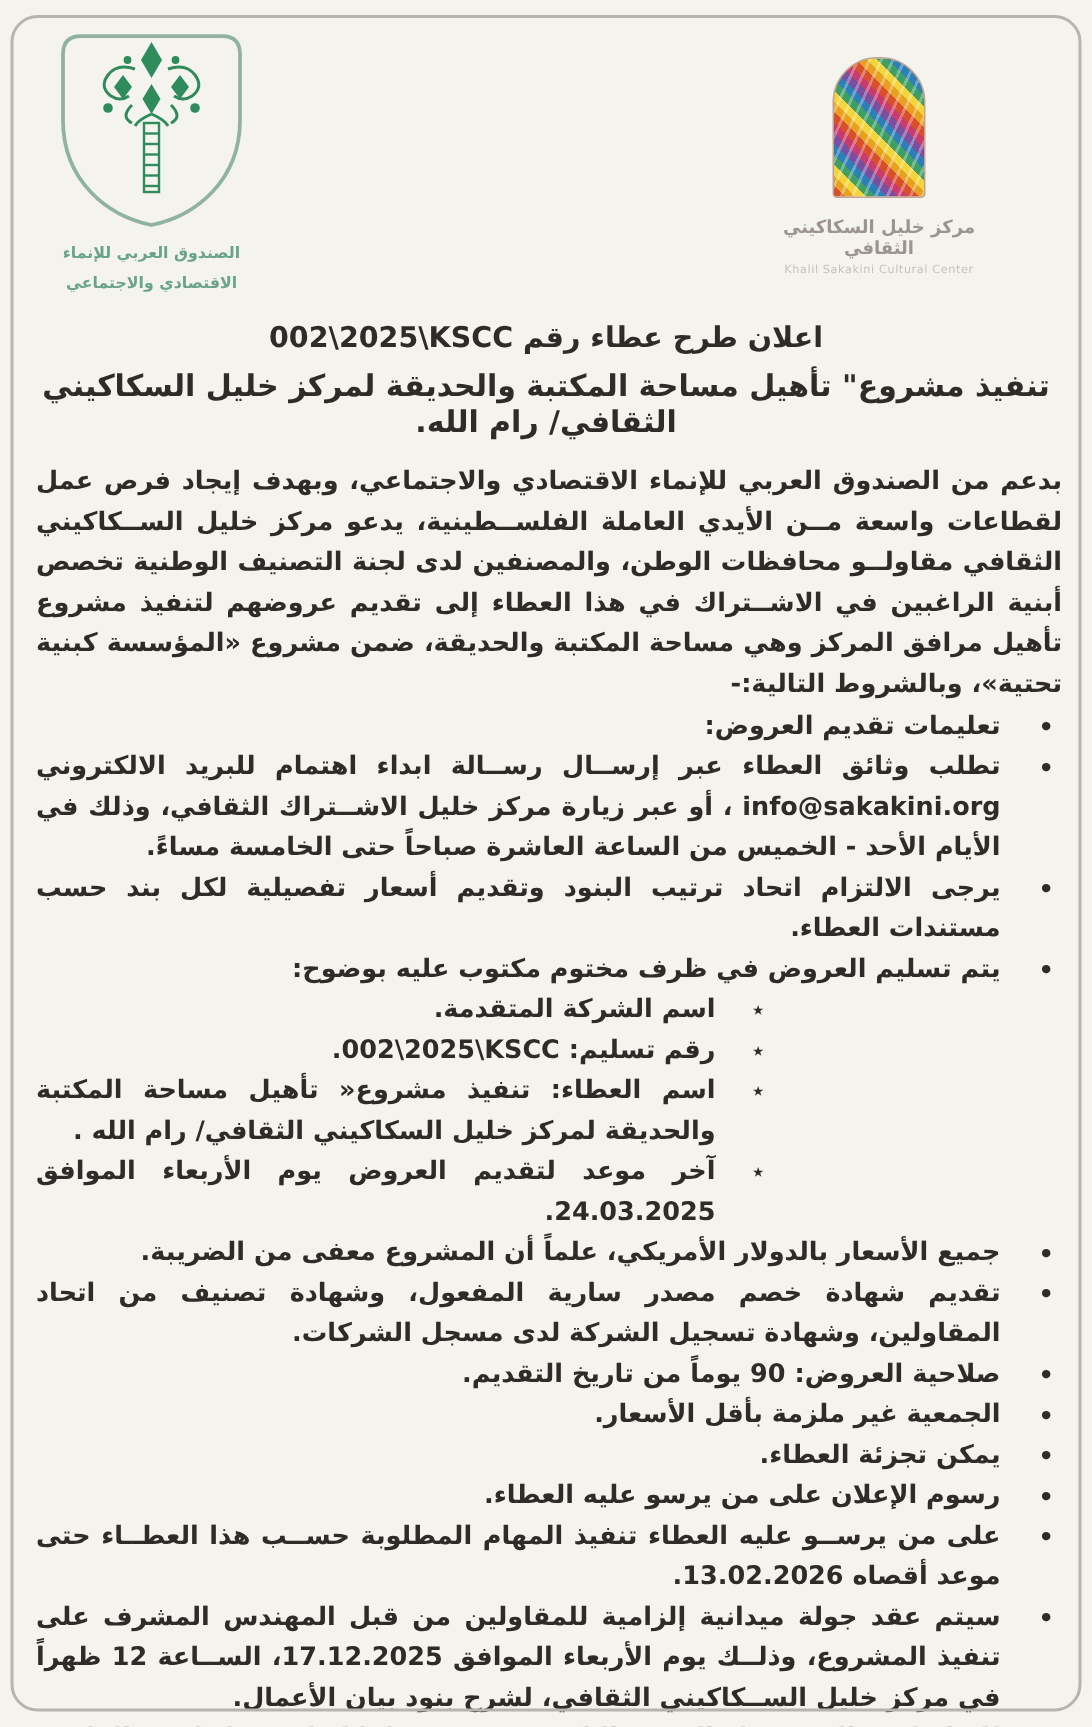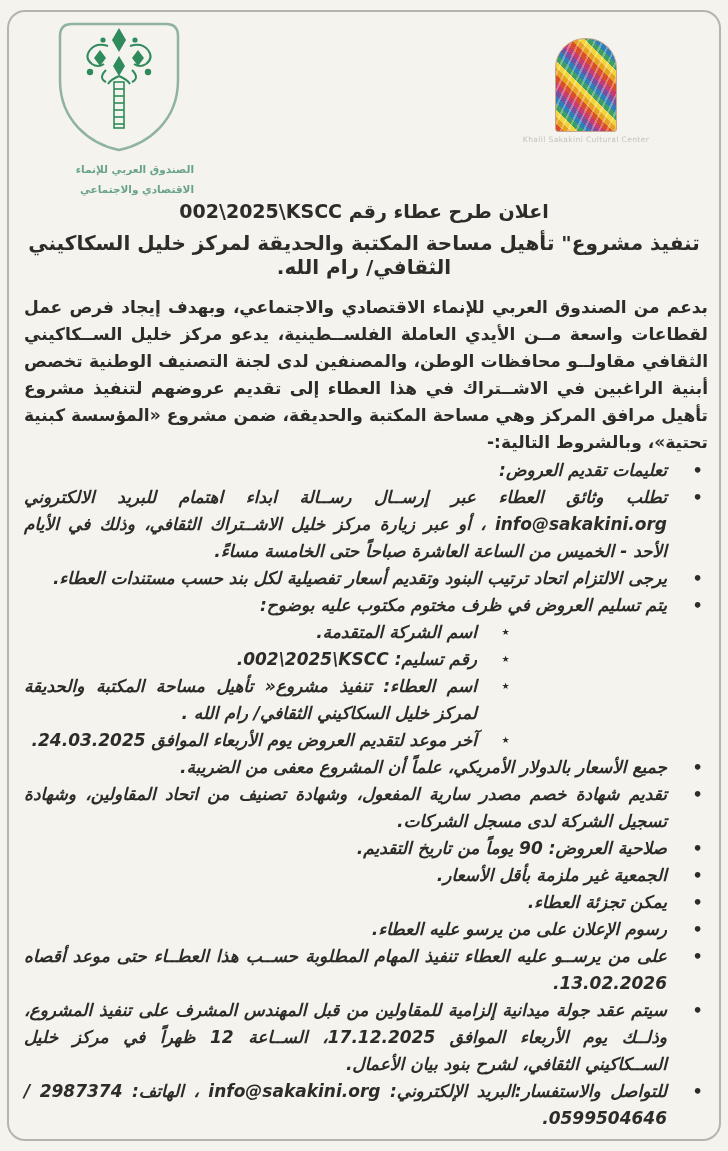--- a/index.html
+++ b/index.html
@@ -10,21 +10,21 @@
     color:var(--color-text,#2e2c29);
     direction:rtl;
   }
   .page-border{
     position:absolute;top:10px;bottom:10px;left:7px;right:7px;
     border:2px solid var(--color-border,#b7b3ae);
     border-radius:18px;pointer-events:none;
   }
   
   header{position:relative;height:198px;}
-  .fund-logo{position:absolute;left:44px;top:20px;width:150px;}
+  .fund-logo{position:absolute;left:26px;top:20px;width:150px;text-align:center;}
   .fund-name{
     margin-top:6px;font-size:10.5px;font-weight:bold;line-height:1.9;
     color:var(--color-fund_text_green,#6aa488);
   }
   .sakakini-logo{position:absolute;right:62px;top:38px;width:160px;text-align:center;}
   .mosaic{
     width:60px;height:92px;margin:0 auto;
     border-radius:30px 30px 3px 3px;
     border:1px solid #c4a492;
     background:
@@ -34,34 +34,34 @@
         var(--color-m2,#e8a020) 5px 10px,
         var(--color-m3,#f2d43c) 10px 15px,
         var(--color-m4,#3f9e63) 15px 20px,
         var(--color-m5,#2e7fb8) 20px 25px,
         var(--color-m6,#7a4fa0) 25px 30px,
         var(--color-m7,#c73b6e) 30px 35px);
   }
   .sak-ar{margin-top:12px;font-size:12px;color:var(--color-caption_gray,#9b958d);font-weight:bold;}
   .sak-en{margin-top:3px;font-size:7.5px;color:var(--color-caption_light,#c7c2ba);letter-spacing:.4px;}
   
-  .title1{text-align:center;font-weight:bold;font-size:19px;margin-top:2px;}
+  .title1{text-align:center;font-weight:bold;font-size:19px;margin-top:16px;}
   .title2{text-align:center;font-weight:bold;font-size:20px;margin-top:9px;}
   
   .intro{
     margin:15px 20px 0 24px;font-size:17px;font-weight:bold;
     line-height:27px;text-align:justify;
   }
   #list{margin:1px 24px 0 24px;}
   .row{display:flex;gap:24px;font-size:17px;font-weight:bold;line-height:27px;}
   .row .marker{flex:0 0 auto;width:13px;text-align:center;}
   .row.bullet .marker{font-size:16px;}
   .row.sub{margin-right:192px;gap:22px;}
   .row.sub .marker{font-size:15px;}
-  .row .text{flex:1;text-align:justify;font-style:italic;}
+  .row .text{flex:1;text-align:justify;}
   
   .shield{display:block;margin:0 auto;}
 </style>
 </head>
 <body>
 
 <div class="page-border"></div>
 
 <header>
   <div class="fund-logo">
@@ -98,20 +98,21 @@
       </g>
     </svg>
     <div class="fund-name">
       <div>الصندوق العربي للإنماء</div>
       <div>الاقتصادي والاجتماعي</div>
     </div>
   </div>
 
   <div class="sakakini-logo">
     <div class="mosaic"></div>
+    <div class="sak-ar">مركز خليل السكاكيني الثقافي</div>
     <div class="sak-en">Khalil Sakakini Cultural Center</div>
   </div>
 </header>
 
 <div class="title1">
   <span>اعلان طرح عطاء رقم </span><span dir="ltr">002\2025\KSCC</span>
 </div>
 <div class="title2">تنفيذ مشروع" تأهيل مساحة المكتبة والحديقة لمركز خليل السكاكيني الثقافي/ رام الله.</div>
 
 <div class="intro">بدعم من الصندوق العربي للإنماء الاقتصادي والاجتماعي، وبهدف إيجاد فرص عمل لقطاعات واسعة مــن الأيدي العاملة الفلســطينية، يدعو مركز خليل الســكاكيني الثقافي مقاولــو محافظات الوطن، والمصنفين لدى لجنة التصنيف الوطنية تخصص أبنية الراغبين في الاشــتراك في هذا العطاء إلى تقديم عروضهم لتنفيذ مشروع تأهيل مرافق المركز وهي مساحة المكتبة والحديقة، ضمن مشروع «المؤسسة كبنية تحتية»، وبالشروط التالية:-</div>

